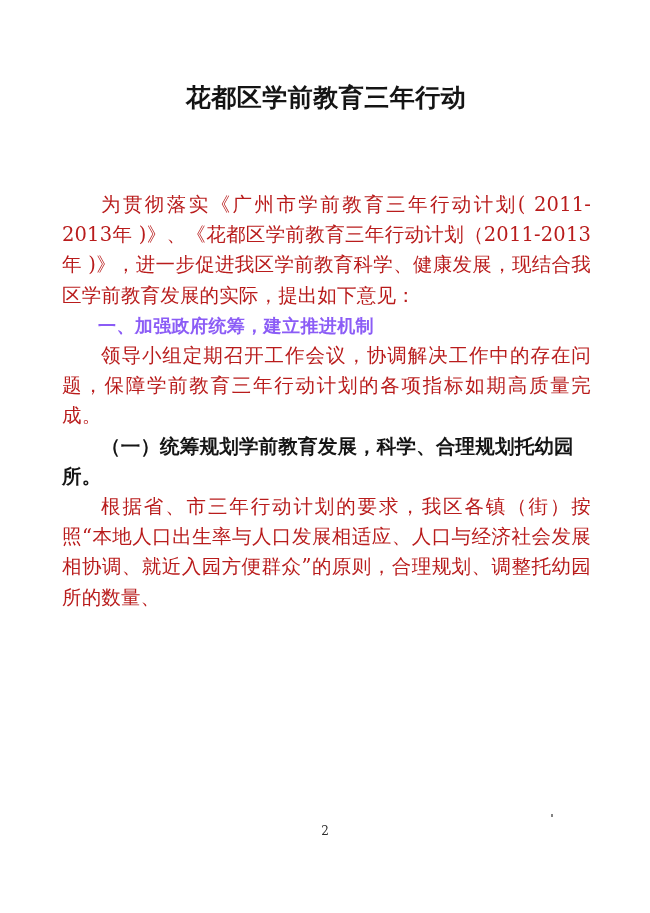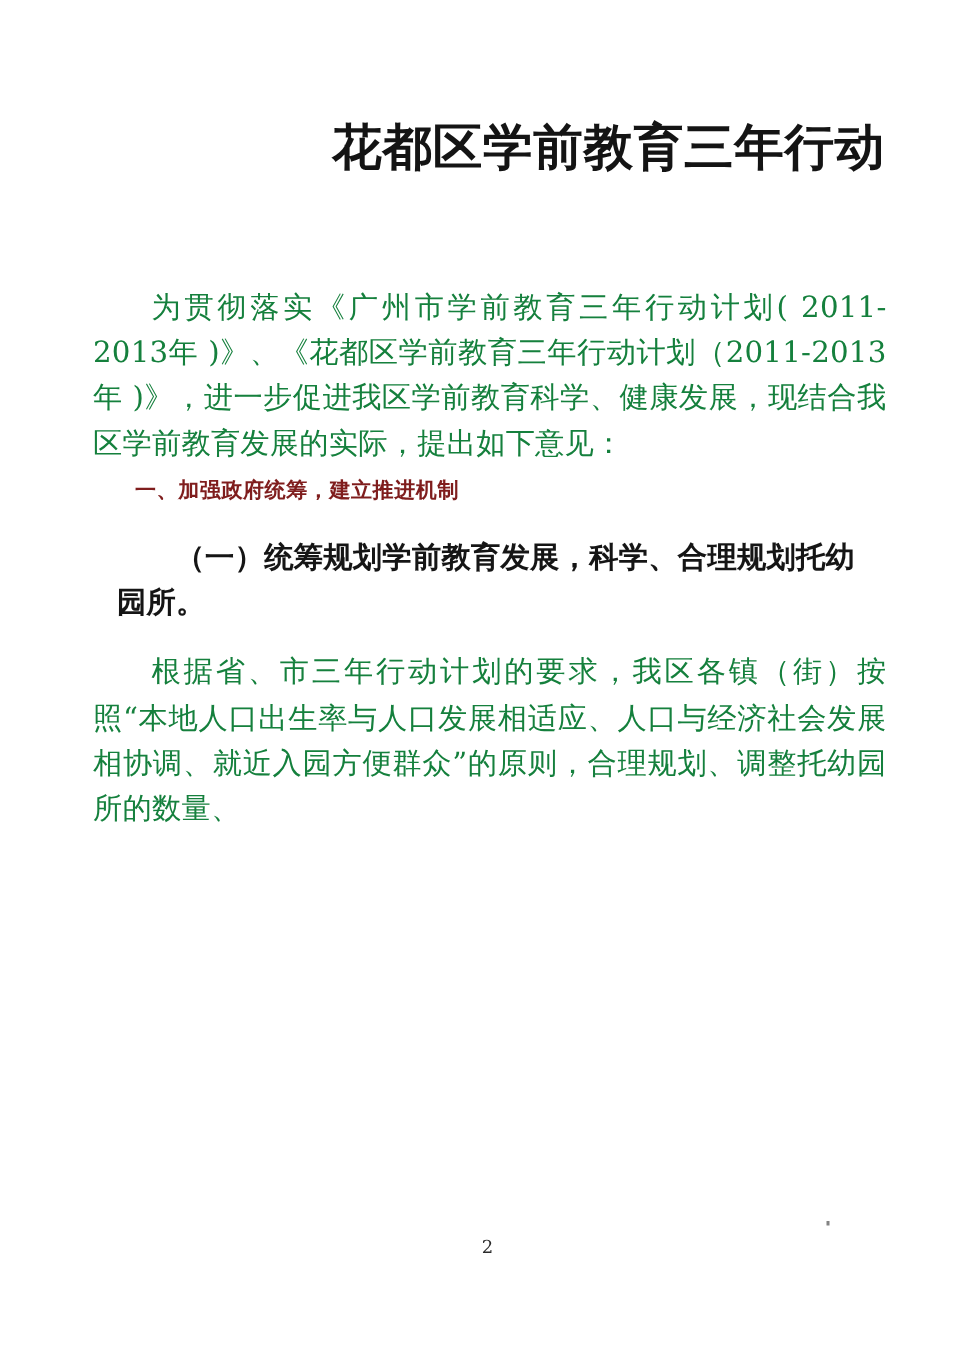--- a/index.html
+++ b/index.html
@@ -27,73 +27,73 @@
     background: #ffffff;
     box-sizing: border-box;
   }
 
   
   .doc-title {
     position: absolute;
     left: 62px;
     top: 78px;
     width: 528px;
-    text-align: right;
+    text-align: center;
     font-family: "DejaVu Sans", "Liberation Sans", sans-serif;
     font-weight: bold;
-    font-size: 33px;
+    font-size: 25px;
     line-height: 39px;
     letter-spacing: 0.5px;
     color: #141414;
   }
   .doc-title .tline { display: block; }
 
   
   .body-text {
     position: absolute;
     left: 62px;
     top: 190px;
     width: 529px;
   }
 
   .para {
     font-family: "DejaVu Serif", "Liberation Serif", serif;
     font-size: 19.5px;
     line-height: 30.2px;
-    color: #15803d;
+    color: #b91c1c;
     text-align: justify;
     text-justify: inter-character;
     letter-spacing: 0.15px;
     margin: 0;
     padding: 0;
   }
   .para.indent { text-indent: 2em; }
 
   
   .heading-1 {
     font-family: Liberation Sans, sans-serif;
     font-weight: bold;
-    font-size: 14px;
+    font-size: 18px;
     line-height: 30.2px;
     text-indent: 2em;
     letter-spacing: 0.4px;
-    color: #7f1d1d;
+    color: #8b5cf6;
     margin: 0;
   }
 
   
   .heading-2 {
     font-family: "DejaVu Serif", "Liberation Serif", serif;
     font-weight: bold;
     font-size: 19.5px;
     line-height: 30.2px;
     text-indent: 2em;
     letter-spacing: 0.2px;
     color: #151515;
-    margin: 16px;
+    margin: 0;
   }
 
   
   .page-number {
     position: absolute;
     left: 0;
     top: 824px;
     width: 650px;
     text-align: center;
     font-family: "DejaVu Serif", "Liberation Serif", serif;
@@ -121,20 +121,21 @@
     <span class="tline">花都区学前教育三年行动</span>
   </div>
 
   <div class="body-text">
 
     <p class="para indent">为贯彻落实《广州市学前教育三年行动计划( 2011-2013年 )》、《花都区学前教育三年行动计划（2011-2013 年 )》，进一步促进我区学前教育科学、健康发展，现结合我区学前教育发展的实际，提出如下意见：</p>
 
     <p class="heading-1">一、加强政府统筹，建立推进机制</p>
 
 
+    <p class="para indent">领导小组定期召开工作会议，协调解决工作中的存在问题，保障学前教育三年行动计划的各项指标如期高质量完成。</p>
 
 
     <p class="heading-2">（一）统筹规划学前教育发展，科学、合理规划托幼园所。</p>
 
     <p class="para indent">根据省、市三年行动计划的要求，我区各镇（街）按照“本地人口出生率与人口发展相适应、人口与经济社会发展相协调、就近入园方便群众”的原则，合理规划、调整托幼园所的数量、</p>
 
   </div>
 
   <div class="scan-speck"></div>
 

